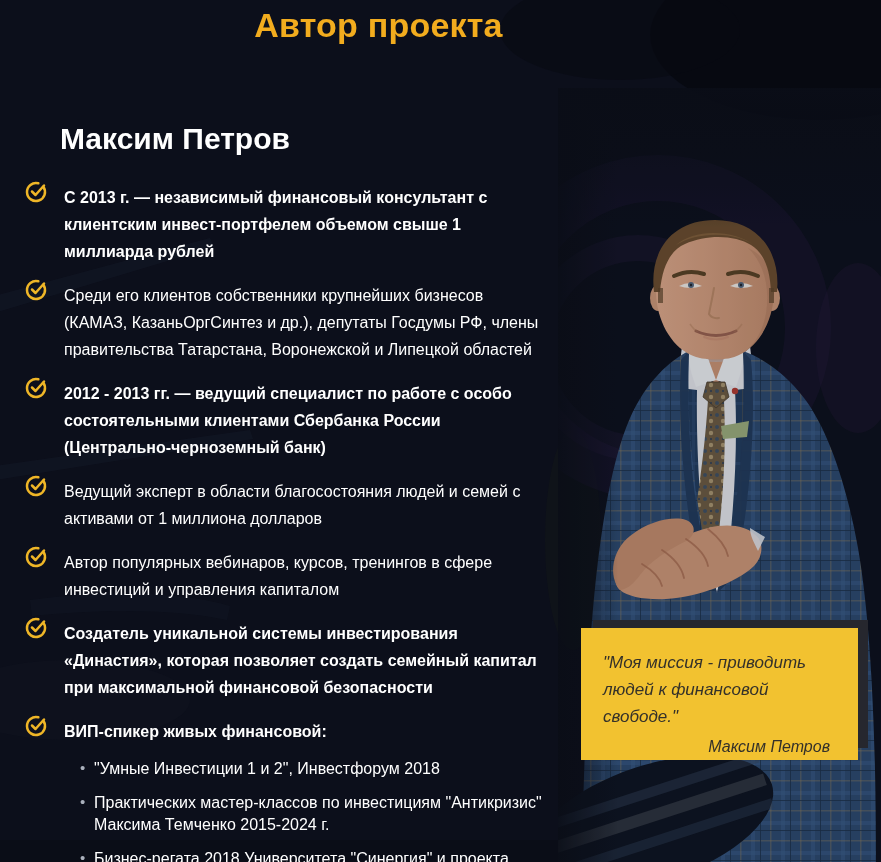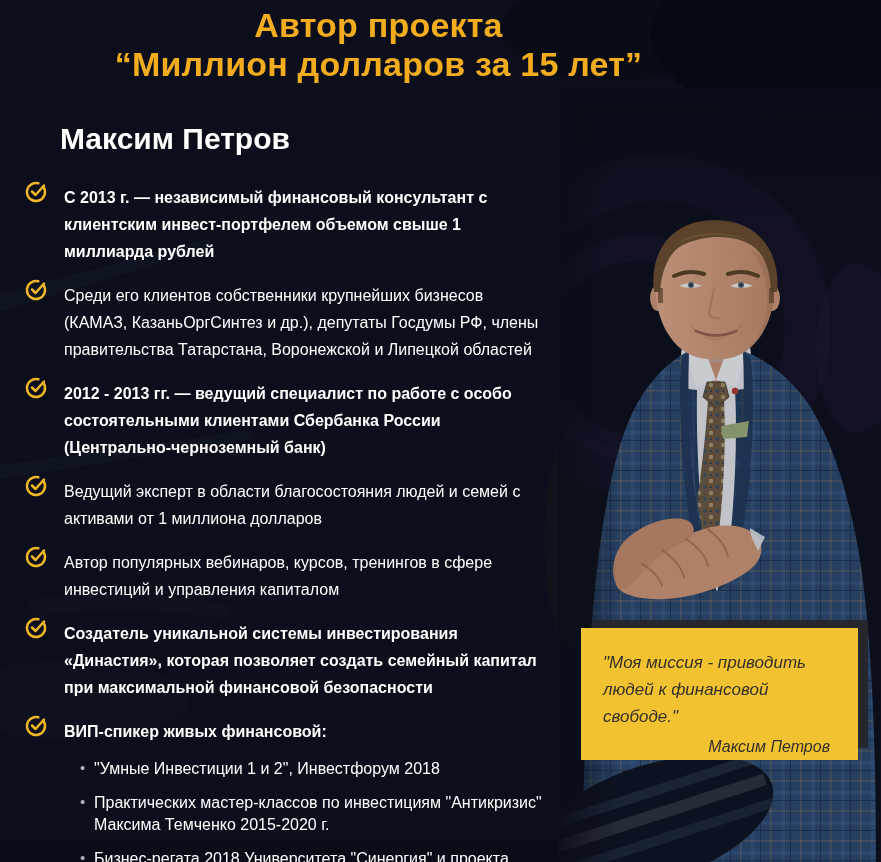--- a/index.html
+++ b/index.html
@@ -204,21 +204,20 @@
     </g>
   </g>
 
   <rect width="323" height="140" fill="url(#topFade)"></rect>
   <rect width="60" height="774" fill="url(#leftFade)"></rect>
   <rect width="323" height="774" fill="#0b0f1a" opacity="0.18"></rect>
 </svg>
 
 <header class="layer page-title">
   <div>Автор проекта</div>
-  <div>“Миллион долларов за 15 лет”</div>
 </header>
 
 <main class="layer content">
   <h2 class="person-name">Максим Петров</h2>
 
   <ul class="bullets">
     <li class="bullet bold">
       <svg class="check-icon" viewBox="0 0 24 24">
           <path d="M19.37 6.84 A 9 9 0 1 1 14.33 3.31"></path>
           <path d="M8 11.5 L11.5 15 L20 5.5"></path>
@@ -264,21 +263,21 @@
       <svg class="check-icon" viewBox="0 0 24 24">
           <path d="M19.37 6.84 A 9 9 0 1 1 14.33 3.31"></path>
           <path d="M8 11.5 L11.5 15 L20 5.5"></path>
         </svg>
       <p>ВИП-спикер живых финансовой:</p>
     </li>
   </ul>
 
   <ul class="sub-bullets">
     <li><span class="dot-icon">•</span><span>"Умные Инвестиции 1 и 2", Инвестфорум 2018</span></li>
-    <li><span class="dot-icon">•</span><span>Практических мастер-классов по инвестициям "Антикризис" Максима Темченко 2015-2020 г.</span></li>
+    <li><span class="dot-icon">•</span><span>Практических мастер-классов по инвестициям "Антикризис" Максима Темченко 2015-2024 г.</span></li>
     <li><span class="dot-icon">•</span><span>Бизнес-регата 2018 Университета "Синергия" и проекта "Митпартнерс"</span></li>
 
   </ul>
 </main>
 
 <div class="layer quote-shadow"></div>
 <aside class="layer quote-card">
   <p class="quote-text">"Моя миссия - приводить людей к финансовой свободе."</p>
   <p class="quote-author">Максим Петров</p>
 </aside>

